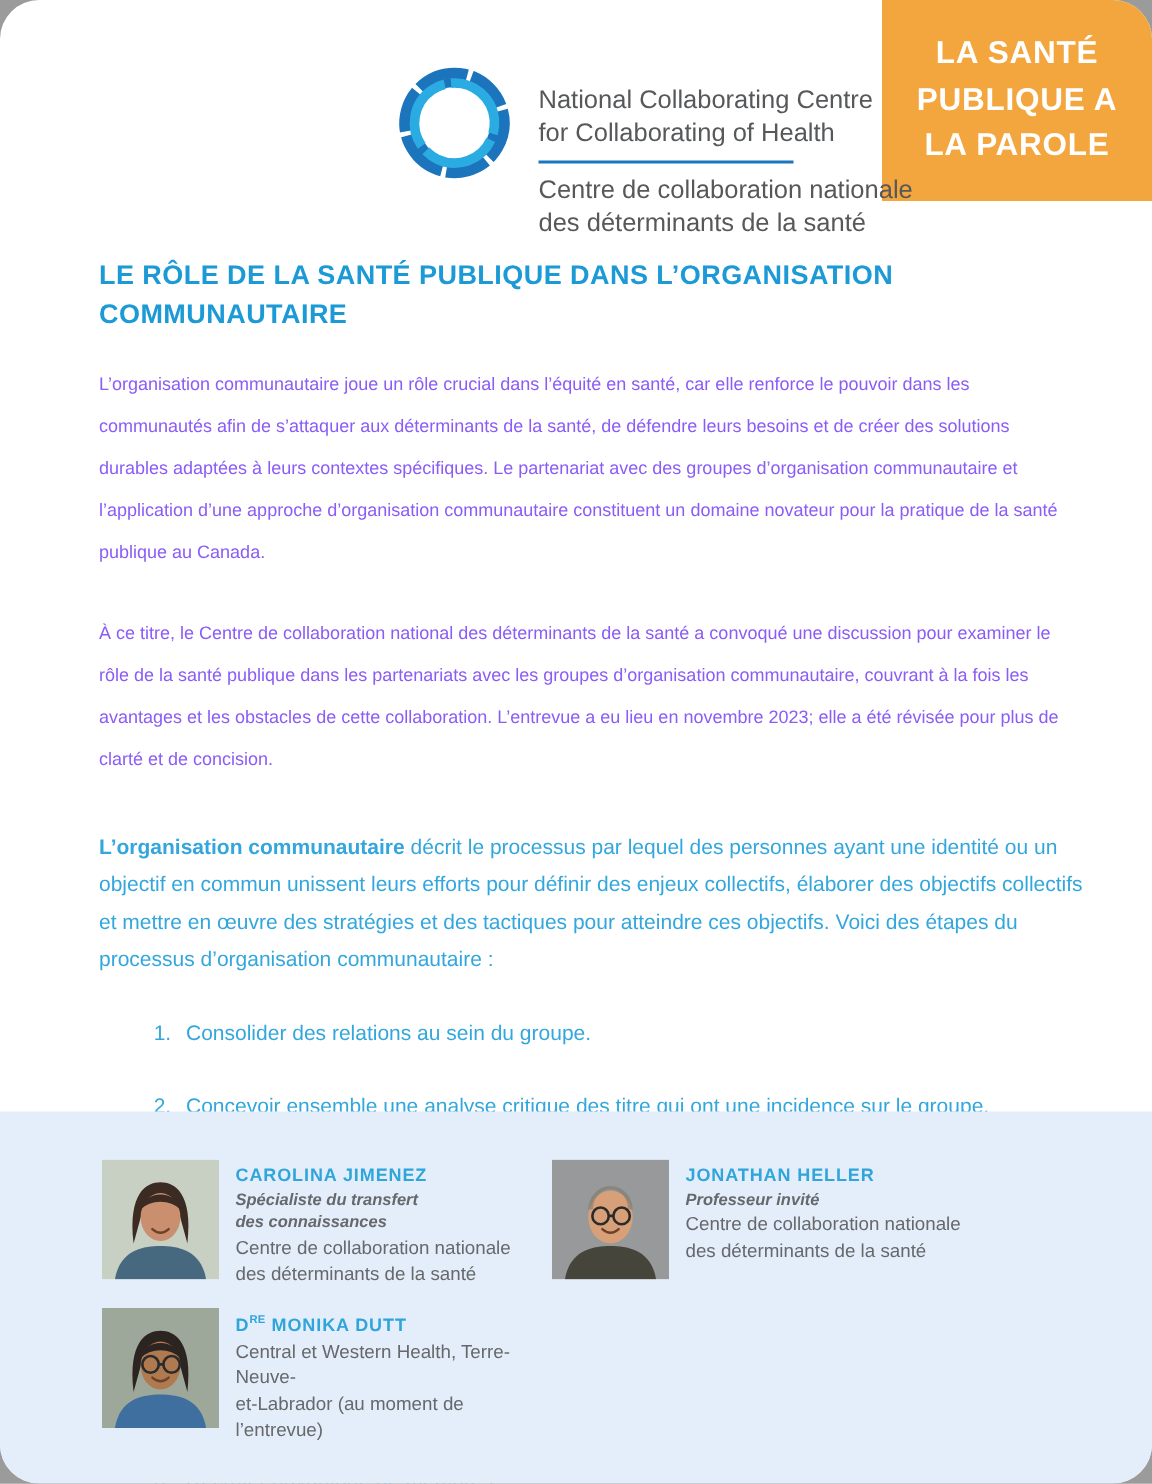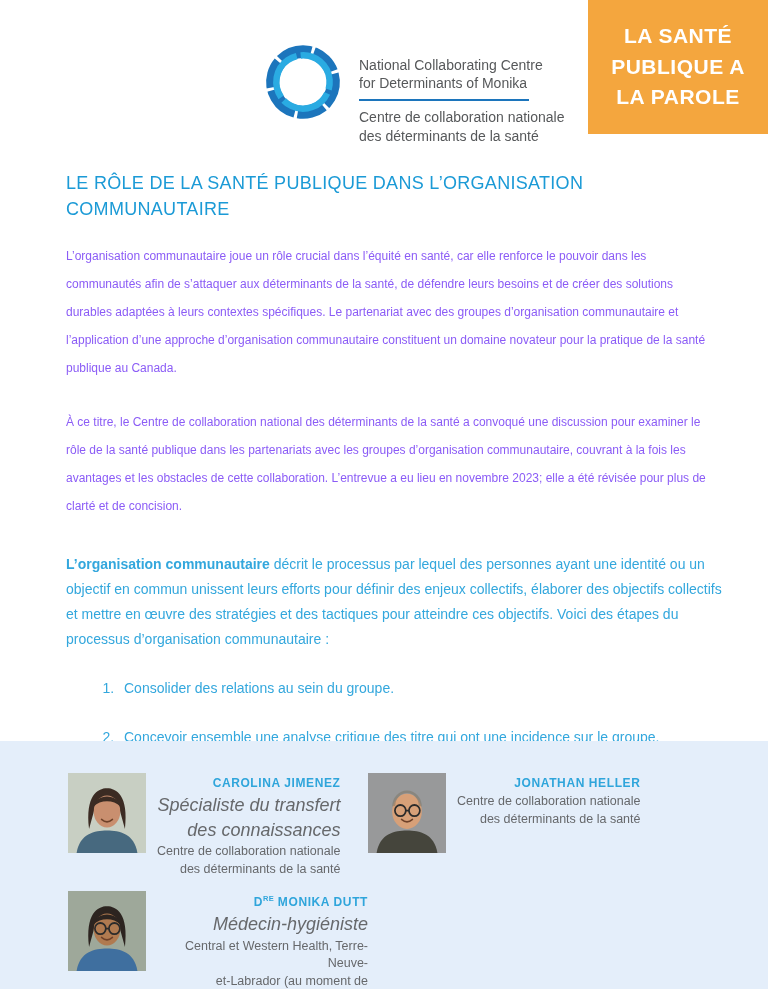--- a/index.html
+++ b/index.html
@@ -1,63 +1,64 @@
 <!DOCTYPE html>
 <html><head>
 <meta charset="utf-8">
 <style>
   html,body{margin:0;padding:0;background:#9b9b9b;}
   .page{
     position:relative;width:768px;height:989px;margin:0 auto;
     background:#ffffff;overflow:hidden;
     font-family:"Liberation Sans","DejaVu Sans",sans-serif;
+    border-radius:26px;
     -webkit-font-smoothing:antialiased;
   }
   
   .banner{
     position:absolute;top:0;right:0;width:180px;height:134px;
     background:#f4a63e;color:#ffffff;
     display:flex;align-items:center;justify-content:center;text-align:center;
     font-weight:bold;font-size:21px;line-height:1.45;letter-spacing:.5px;
     padding:0 14px;box-sizing:border-box;
   }
   .logo-block{position:absolute;left:257px;top:36px;display:flex;gap:10px;}
   .logo-mark{width:92px;height:92px;flex:none;}
-  .logo-text{padding-top:20px;font-size:14px;color:#56585a;line-height:1.3;}
+  .logo-text{padding-top:20px;font-size:17px;color:#56585a;line-height:1.3;}
   .logo-text .divider{border-top:2px solid #1c75bc;margin:7px 0 7px;width:170px;}
   
   .content{position:absolute;left:66px;top:170px;width:656px;}
   h1{
-    margin:0 0 20px;color:#1b9ad6;font-size:18px;font-weight:normal;
+    margin:0 0 20px;color:#1b9ad6;font-size:18px;font-weight:bold;
     line-height:1.45;letter-spacing:.3px;
   }
   p.body{margin:0 0 26px;color:#8b5cf6;font-size:12px;line-height:28px;}
   .callout{margin-top:32px;color:#33a7dd;font-size:14px;line-height:25px;}
   .callout .lead{font-weight:bold;}
   ol.steps{
     margin:12px 0 0;padding-left:52px;color:#33a7dd;font-size:14px;line-height:25px;
   }
   ol.steps li{padding-left:6px;margin-top:24px;}
   ol.steps sup{font-size:9px;}
   
   .band{position:absolute;left:0;top:741px;width:768px;height:248px;background:#e4eefa;}
   .profiles{
     position:absolute;left:68px;top:773px;
     display:grid;grid-template-columns:300px 340px;row-gap:13px;
   }
   .profile{display:flex;gap:11px;}
   .photo{width:78px;height:80px;flex:none;overflow:hidden;}
   .photo svg{display:block;width:78px;height:80px;}
-  .pinfo{padding-top:1px;text-align:right;}
+  .pinfo{padding-top:1px;}
   .pname{
     color:#2fa5db;font-weight:bold;font-size:12px;letter-spacing:.6px;
     margin:2px 0 3px;text-transform:uppercase;
   }
   .pname sup{font-size:7.5px;letter-spacing:.2px;}
-  .prole{font-style:italic;color:#66686b;font-size:18px;line-height:1.4;}
+  .prole{font-style:italic;color:#66686b;font-size:11px;line-height:1.4;font-weight:bold;}
   .porg{color:#66686b;font-size:12.5px;line-height:1.4;}
 </style>
 </head>
 <body>
 
 <div class="page">
 
   <div class="banner">
     <span>LA SANTÉ PUBLIQUE A LA PAROLE</span>
   </div>
@@ -71,21 +72,21 @@
         <circle cx="50" cy="50" r="33" stroke="#ffffff" stroke-width="15" stroke-dasharray="3 204" transform="rotate(45 50 50)"></circle>
         <circle cx="50" cy="50" r="33" stroke="#ffffff" stroke-width="15" stroke-dasharray="3 204" transform="rotate(165 50 50)"></circle>
         <circle cx="50" cy="50" r="33" stroke="#ffffff" stroke-width="15" stroke-dasharray="3 204" transform="rotate(285 50 50)"></circle>
         <circle cx="50" cy="50" r="29" stroke="#2aabe2" stroke-width="7" stroke-dasharray="56 126" transform="rotate(25 50 50)"></circle>
         <circle cx="50" cy="50" r="29" stroke="#2aabe2" stroke-width="7" stroke-dasharray="56 126" transform="rotate(145 50 50)"></circle>
         <circle cx="50" cy="50" r="29" stroke="#2aabe2" stroke-width="7" stroke-dasharray="56 126" transform="rotate(265 50 50)"></circle>
       </g>
     </svg>
     <div class="logo-text">
       <div>National Collaborating Centre</div>
-      <div>for Determinants of Monika</div>
+      <div>for Collaborating of Health</div>
       <div class="divider"></div>
       <div>Centre de collaboration nationale</div>
       <div>des déterminants de la santé</div>
     </div>
   </div>
 
   <div class="content">
     <h1>LE RÔLE DE LA SANTÉ PUBLIQUE DANS L’ORGANISATION COMMUNAUTAIRE</h1>
     <p class="body">L’organisation communautaire joue un rôle crucial dans l’équité en santé, car elle renforce le pouvoir dans les communautés afin de s’attaquer aux déterminants de la santé, de défendre leurs besoins et de créer des solutions durables adaptées à leurs contextes spécifiques. Le partenariat avec des groupes d’organisation communautaire et l’application d’une approche d’organisation communautaire constituent un domaine novateur pour la pratique de la santé publique au Canada.</p>
     <p class="body">À ce titre, le Centre de collaboration national des déterminants de la santé a convoqué une discussion pour examiner le rôle de la santé publique dans les partenariats avec les groupes d’organisation communautaire, couvrant à la fois les avantages et les obstacles de cette collaboration. L’entrevue a eu lieu en novembre 2023; elle a été révisée pour plus de clarté et de concision.</p>
@@ -133,20 +134,21 @@
     <path d="M11,100 C15,76 34,72 50,72 C66,72 85,76 89,100 Z" fill="#45453c"></path>
     <g stroke="#2b2b2b" stroke-width="2.2" fill="none">
          <circle cx="41.5" cy="47" r="7"></circle>
               <circle cx="59.5" cy="47" r="7"></circle>
          <line x1="48.5" y1="47" x2="52.5" y2="47"></line>
             </g>
   </svg>
         </div>
       <div class="pinfo">
         <div class="pname">Jonathan Heller</div>
+        <div class="prole">Professeur invité</div>
         <div class="porg">Centre de collaboration nationale<br>des déterminants de la santé</div>
       </div>
     </div>
 
 
     <div class="profile">
       <div class="photo">
           <svg xmlns="http://www.w3.org/2000/svg" viewBox="0 0 100 100" preserveAspectRatio="none">
     <rect width="100" height="100" fill="#9ea89a"></rect>
     <path d="M27,70 C22,28 38,19 50,19 C62,19 78,28 73,70 L64,38 L36,38 Z" fill="#2c2420"></path>
@@ -156,19 +158,18 @@
     <path d="M11,100 C15,76 34,72 50,72 C66,72 85,76 89,100 Z" fill="#3f6f9f"></path>
     <g stroke="#2b2b2b" stroke-width="2.2" fill="none">
          <circle cx="41.5" cy="47" r="7"></circle>
               <circle cx="59.5" cy="47" r="7"></circle>
          <line x1="48.5" y1="47" x2="52.5" y2="47"></line>
             </g>
   </svg>
         </div>
       <div class="pinfo">
         <div class="pname">D<sup>re</sup> Monika Dutt</div>
-        <div class="prole">Médecin-hygiéniste</div>
         <div class="porg">Central et Western Health, Terre-Neuve-<br>et-Labrador (au moment de l’entrevue)</div>
       </div>
     </div>
   </div>
 
 </div>
 
 </body></html>

